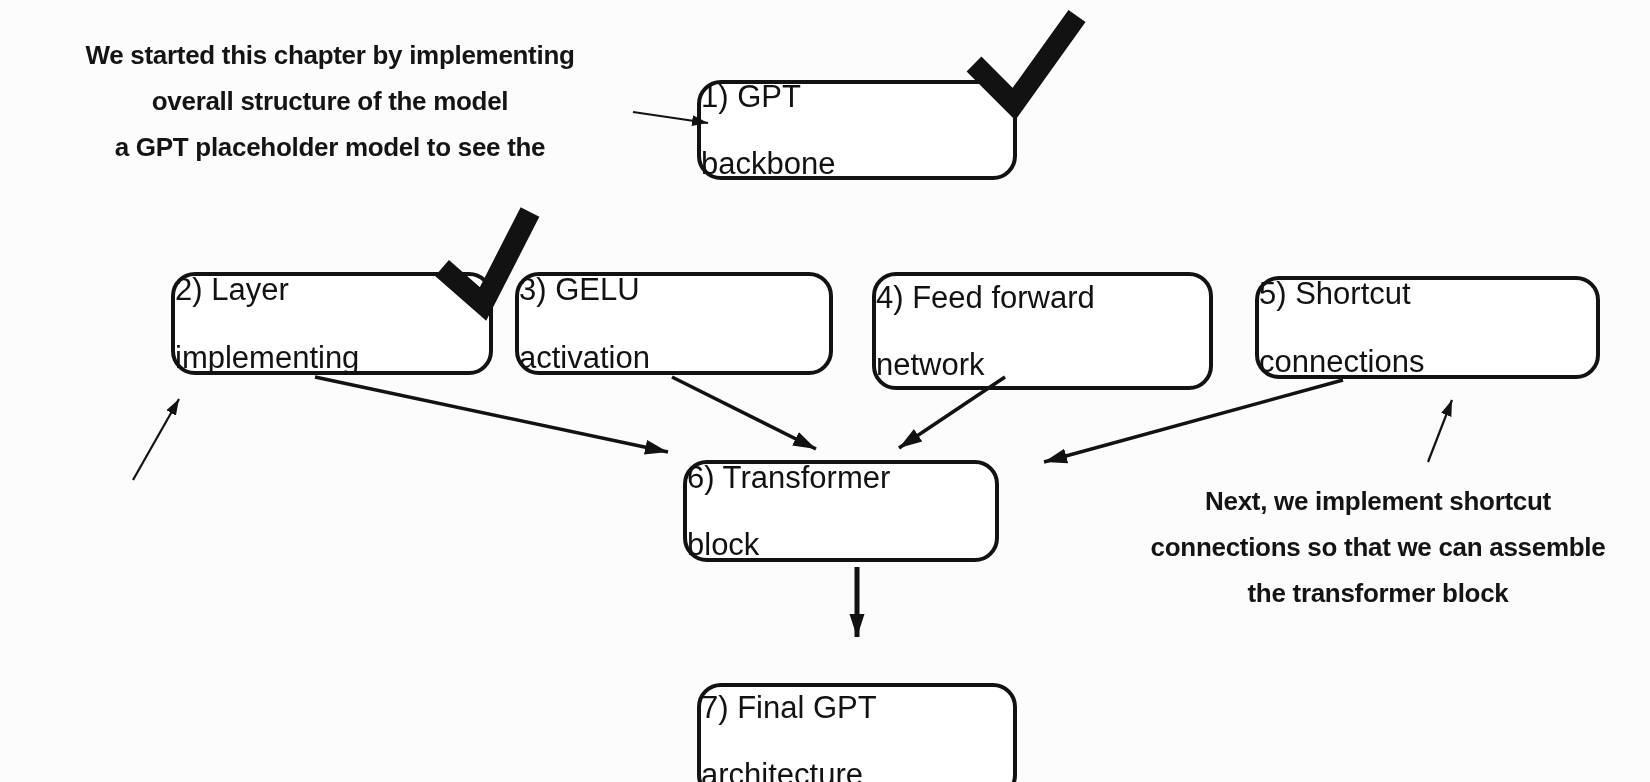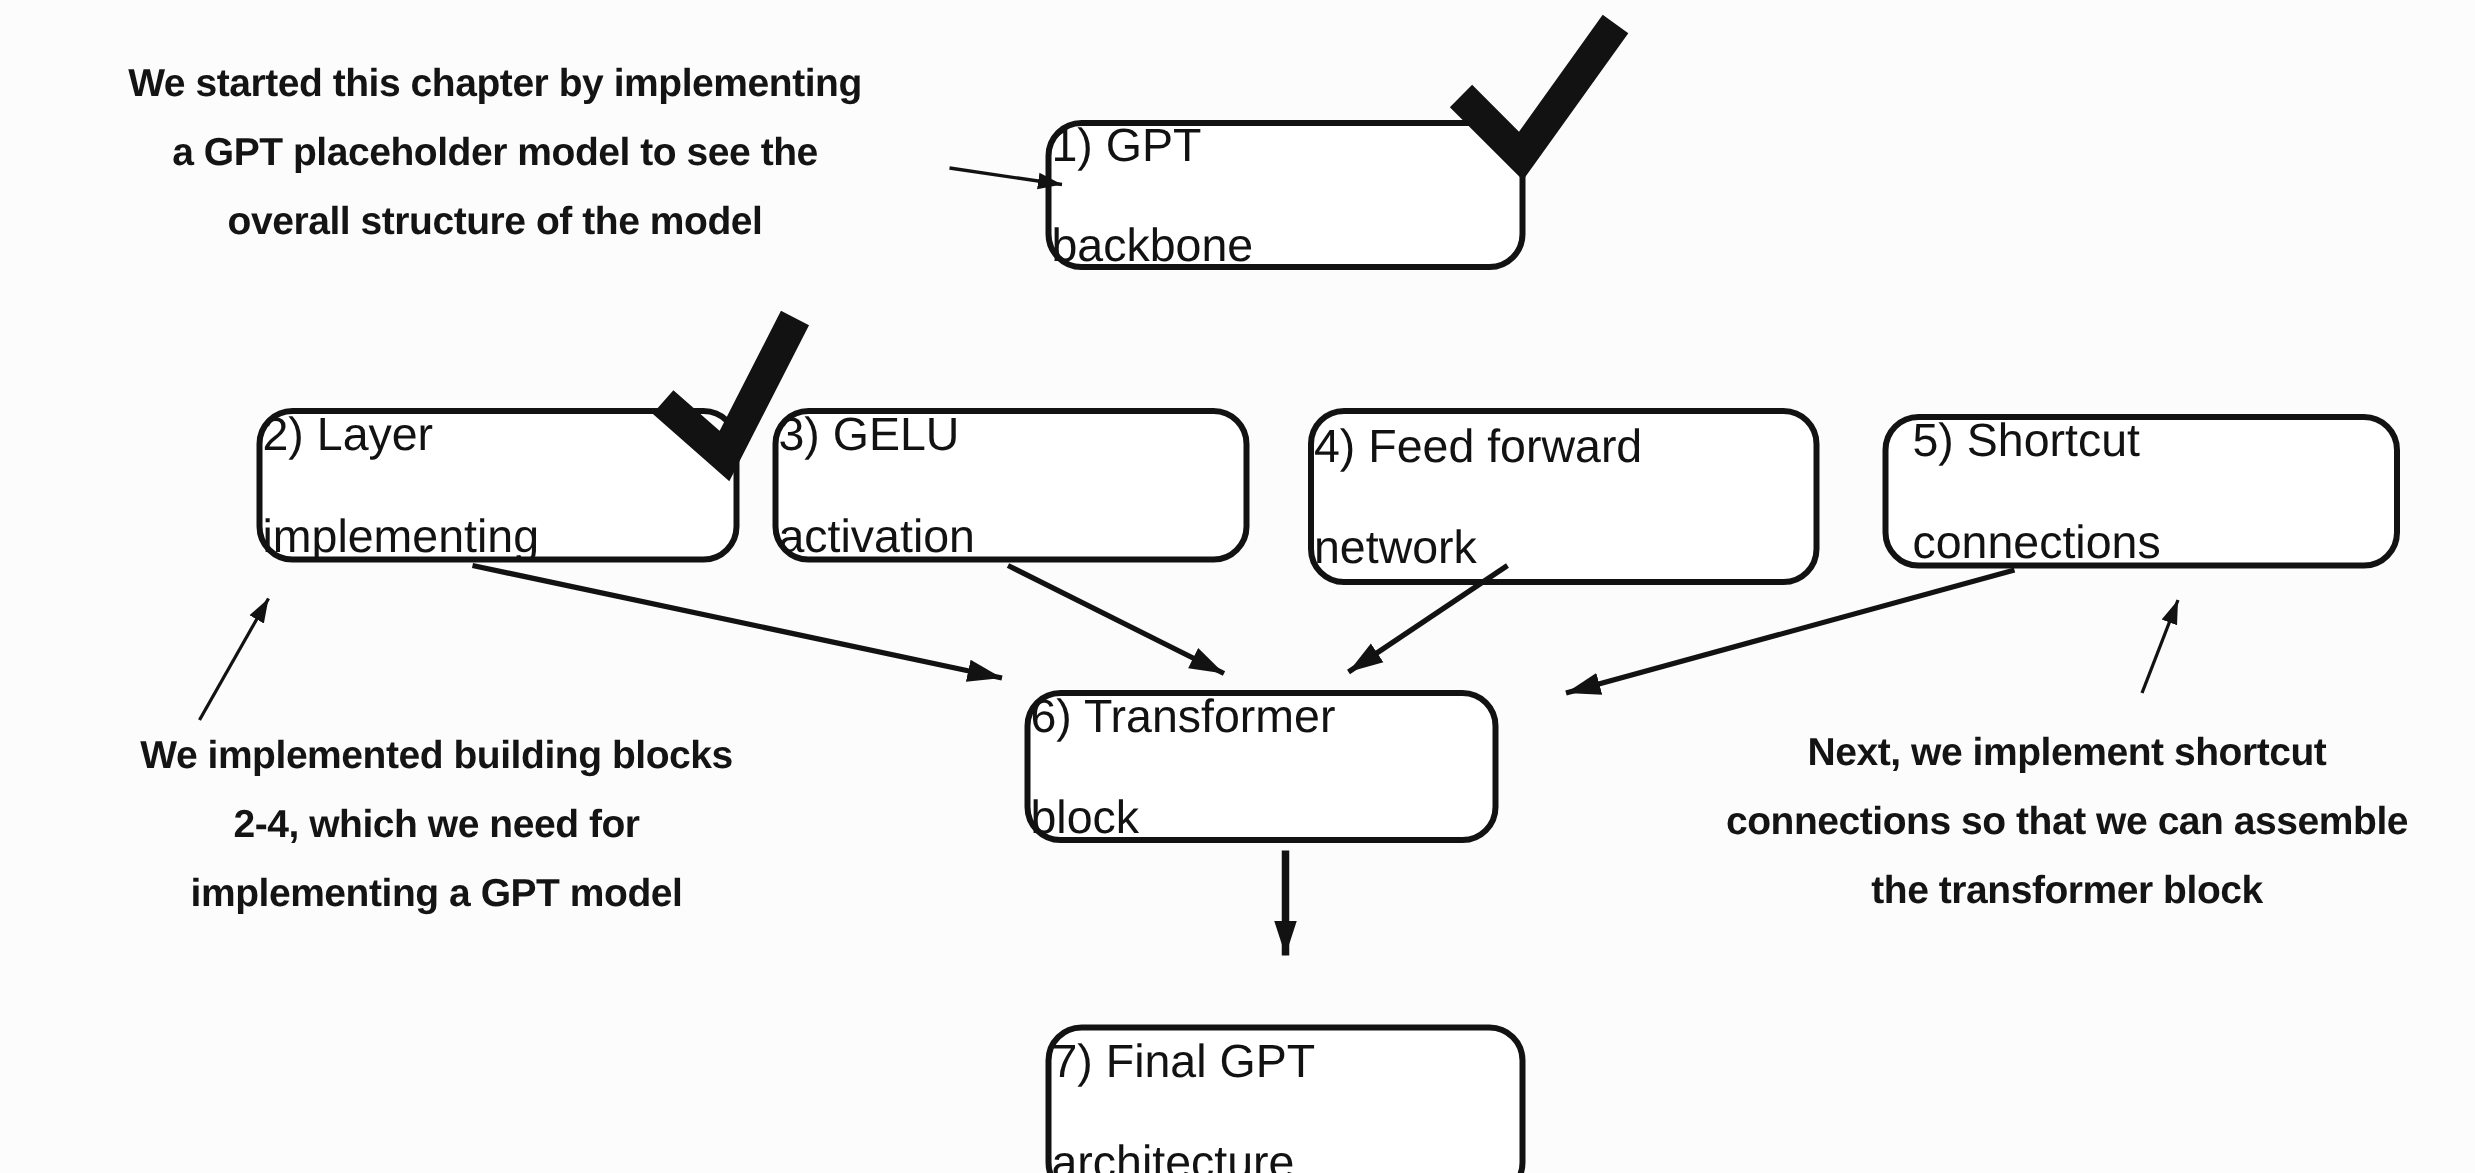--- a/index.html
+++ b/index.html
@@ -33,29 +33,24 @@
   .head{ fill:var(--ink); }
   .check{ stroke:var(--ink); stroke-width:21px; fill:none; stroke-linejoin:miter; stroke-linecap:butt; }
 </style>
 </head>
 <body>
 
 <div id="canvas" style="background: rgb(252, 252, 252);">
 
   <div class="note" style="left:40px; top:32px; width:580px;">
     <span>We started this chapter by implementing</span>
+    <span>overall structure of the model</span>
     <span>a GPT placeholder model to see the</span>
-    <span>overall structure of the model</span>
   </div>
 
-  <div class="note" style="left:52px; top:480px; width:478px;">
-    <span>We implemented building blocks</span>
-    <span>2-4, which we need for</span>
-    <span>implementing a GPT model</span>
-  </div>
 
   <div class="note" style="left:1126px; top:478px; width:504px;">
     <span>Next, we implement shortcut</span>
     <span>connections so that we can assemble</span>
     <span>the transformer block</span>
   </div>
 
   <div class="box" style="left:697px; top:80px;  width:320px; height:100px;">
     <span>1) GPT</span>
     <span>backbone</span>
@@ -69,21 +64,21 @@
   <div class="box" style="left:515px; top:272px; width:318px; height:103px;">
     <span>3) GELU</span>
     <span>activation</span>
   </div>
 
   <div class="box" style="left:872px; top:272px; width:341px; height:118px;">
     <span>4) Feed forward</span>
     <span>network</span>
   </div>
 
-  <div class="box" style="left:1255px; top:276px; width:345px; height:103px;padding-left:16px;">
+  <div class="box" style="left:1255px; top:276px; width:345px; height:103px;">
     <span>5) Shortcut</span>
     <span>connections</span>
   </div>
 
   <div class="box" style="left:683px; top:460px; width:316px; height:102px;">
     <span>6) Transformer</span>
     <span>block</span>
   </div>
 
   <div class="box" style="left:697px; top:683px; width:320px; height:116px;">

